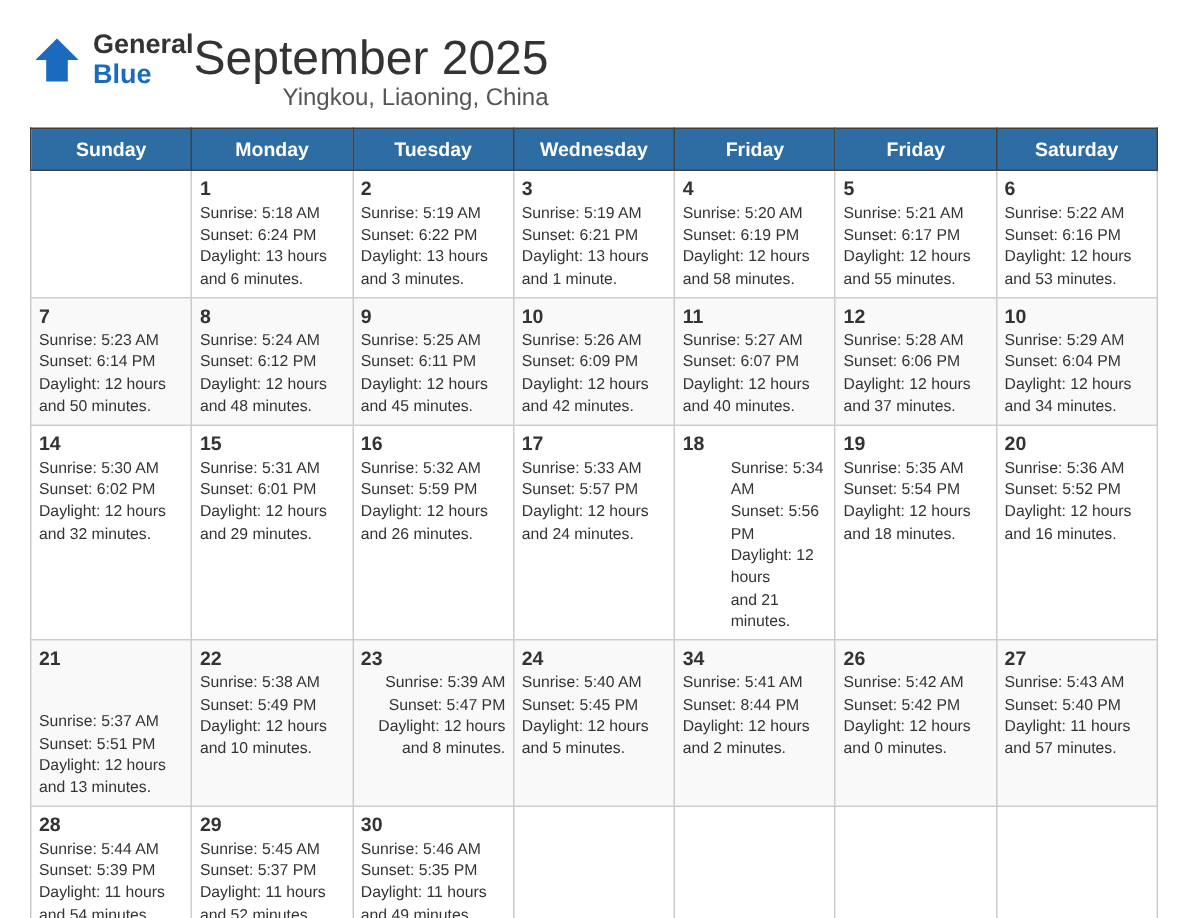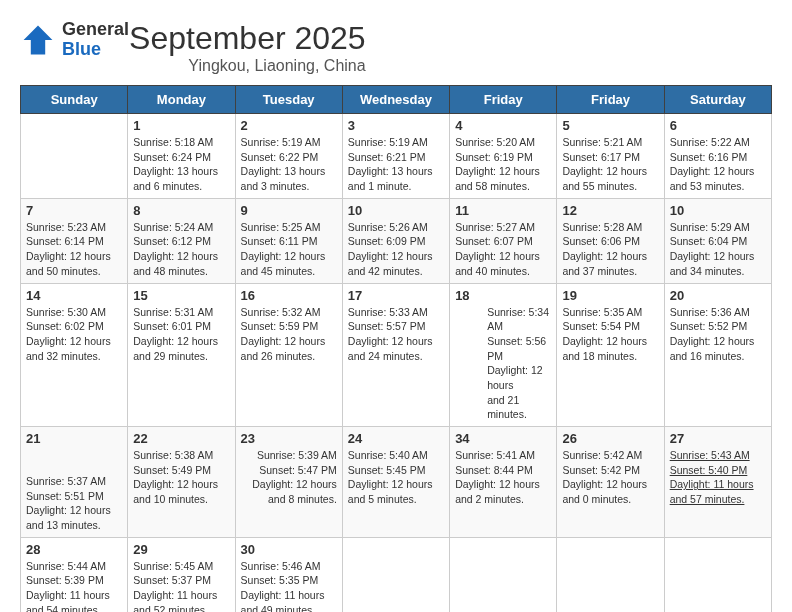--- a/index.html
+++ b/index.html
@@ -307,21 +307,21 @@
         </td>
         <td>
           <span class="day-num">26</span>
           <div class="cell-text" style="white-space: pre-line;">Sunrise: 5:42 AM
 Sunset: 5:42 PM
 Daylight: 12 hours
 and 0 minutes.</div>
         </td>
         <td>
           <span class="day-num">27</span>
-          <div class="cell-text" style="white-space: pre-line; text-decoration: underline;">Sunrise: 5:43 AM
+          <div class="cell-text" style="white-space: pre-line;">Sunrise: 5:43 AM
 Sunset: 5:40 PM
 Daylight: 11 hours
 and 57 minutes.</div>
         </td>
       </tr>
       <tr>
         <td>
           <span class="day-num">28</span>
           <div class="cell-text" style="white-space: pre-line;">Sunrise: 5:44 AM
 Sunset: 5:39 PM

